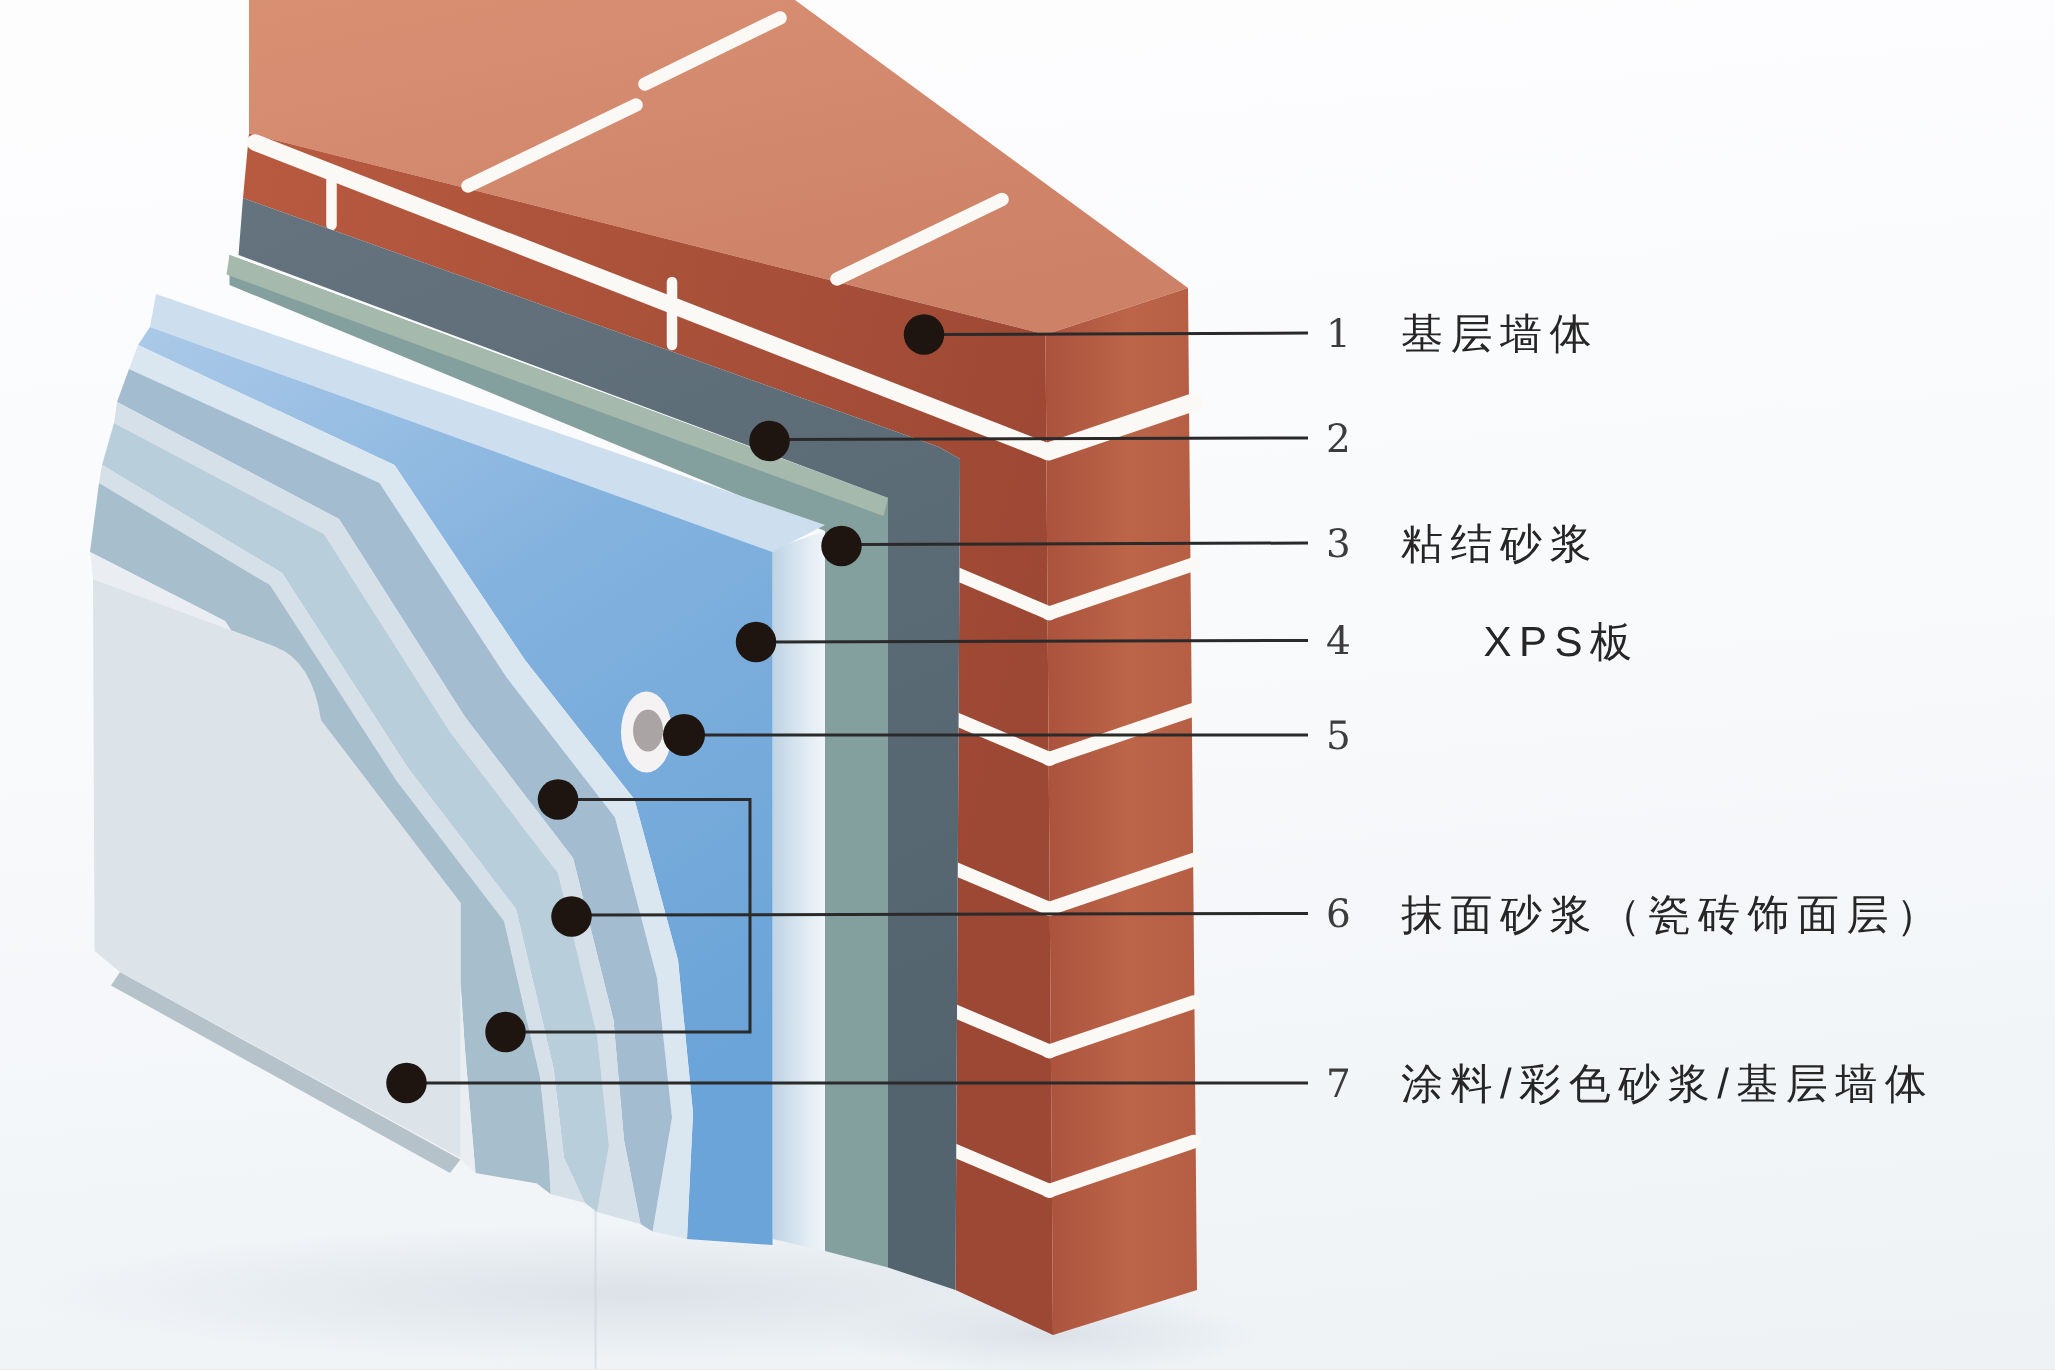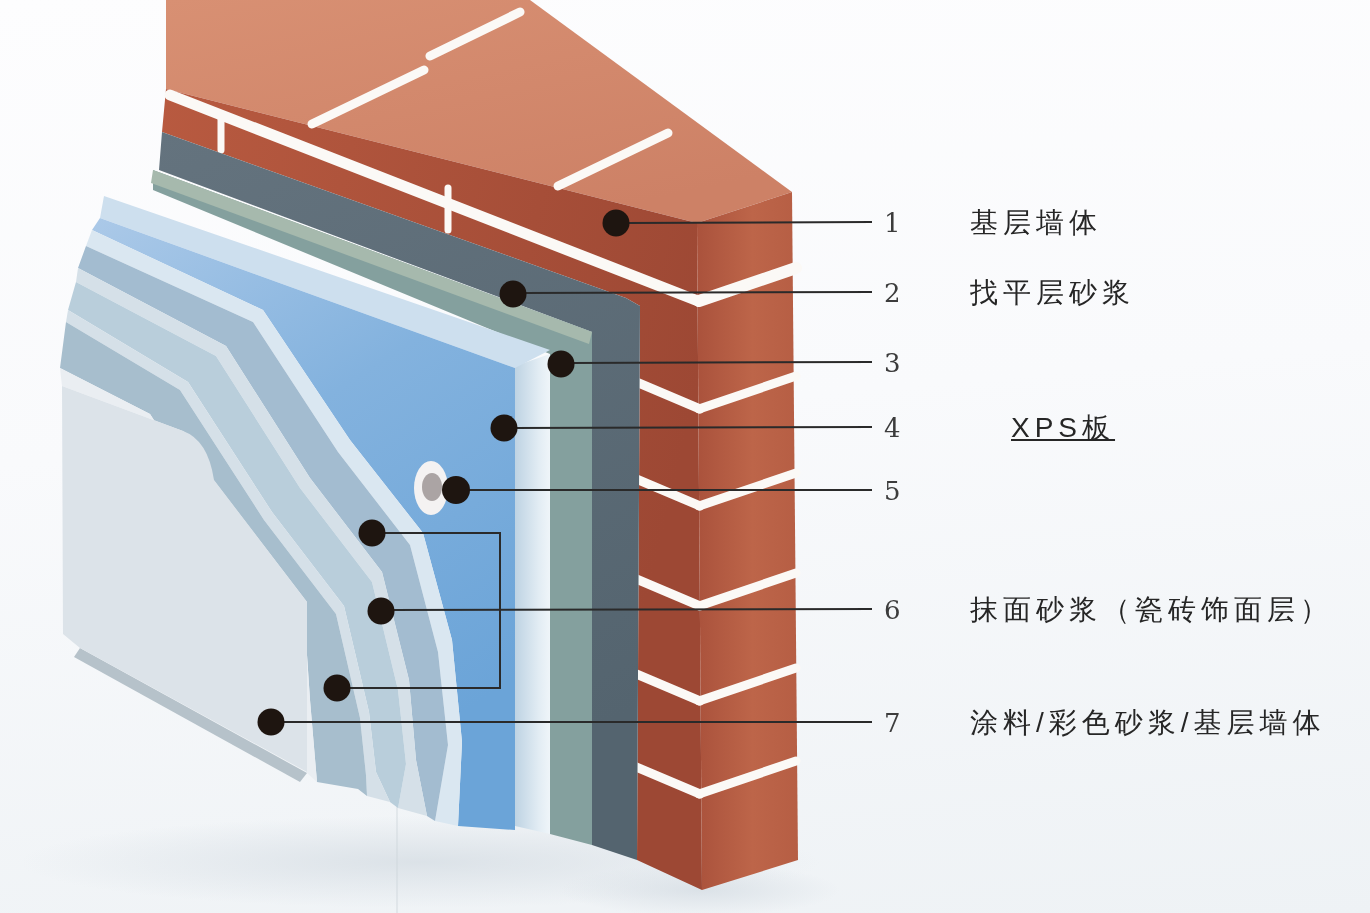--- a/index.html
+++ b/index.html
@@ -26,23 +26,22 @@
     font-family:"DejaVu Serif","Liberation Serif",serif;
     font-size:26px;
     color:#3c3c3c;
     letter-spacing:0;
   }
   .callout-label .txt{
     font-family:"Liberation Sans", sans-serif;
     font-size:28px;
     color:#262626;
     letter-spacing:5px;
-    margin-left:36px;
-  }
-  .callout-label.indent .txt{margin-left:77px;text-decoration:underline;}
+  }
+  .callout-label.indent .txt{margin-left:55px;}
 </style>
 </head>
 <body>
 
 <div class="stage">
 
 <svg width="1370" height="913" viewBox="0 0 1370 913">
   <defs>
     <linearGradient id="gBrickL" x1="0" y1="0" x2="1" y2="0.35">
       <stop offset="0" stop-color="#b85a40"></stop>
@@ -175,24 +174,24 @@
     <circle cx="271" cy="722" r="13.5"></circle>
   </g>
 </svg>
 
 <div class="callout-label" style="top:205px">
   <span class="num">1</span>
   <span class="txt">基层墙体</span>
 </div>
 <div class="callout-label" style="top:275px">
   <span class="num">2</span>
-  <span class="txt">找平层砂浆</span>
 </div>
 <div class="callout-label" style="top:345px">
   <span class="num">3</span>
+  <span class="txt">粘结砂浆</span>
 </div>
 <div class="callout-label indent" style="top:410px">
   <span class="num">4</span>
   <span class="txt">XPS板</span>
 </div>
 <div class="callout-label" style="top:473px">
   <span class="num">5</span>
 </div>
 <div class="callout-label" style="top:592px">
   <span class="num">6</span>

